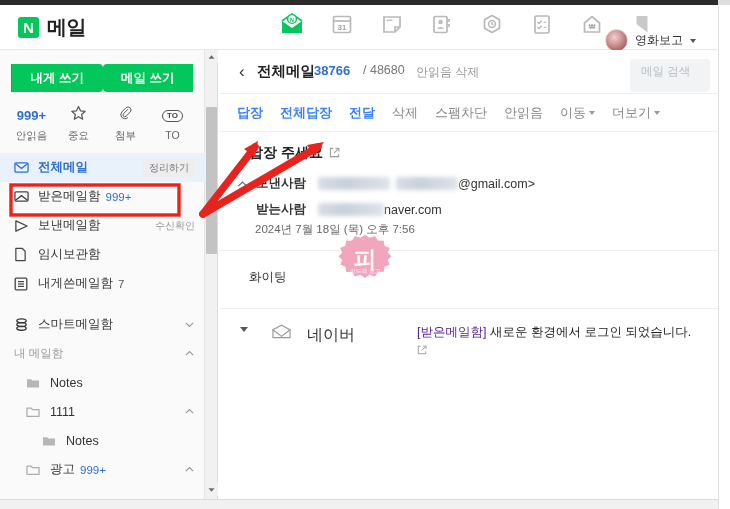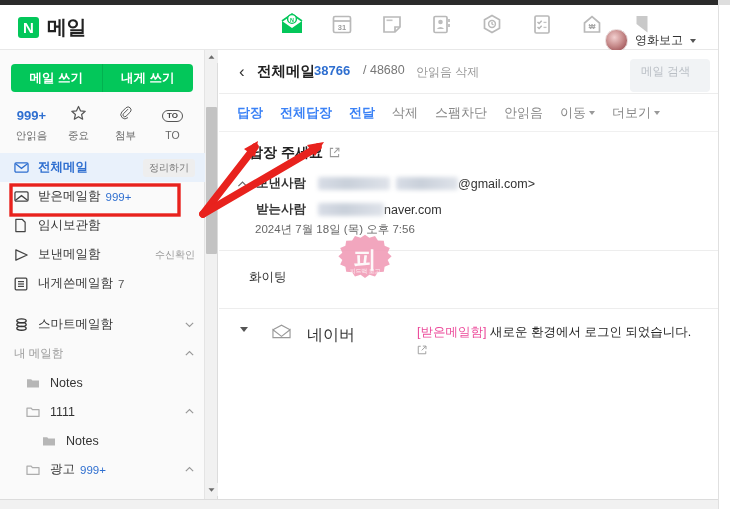--- a/index.html
+++ b/index.html
@@ -127,21 +127,21 @@
   .date-row { padding:2px 18px 13px 36px; font-size:11.5px; color:#666; border-bottom:1px solid #ededed; }
 
   .body-text { padding:18px 18px 22px 30px; font-size:12.5px; color:#333; border-bottom:1px solid #ededed; }
 
   .nextmail { display:flex; align-items:flex-start; padding:14px 14px 14px 14px; gap:0; }
   .nm-caret { width:22px; padding-top:4px; display:flex; justify-content:center; }
   .nm-caret i { width:0;height:0;border-left:4px solid transparent;border-right:4px solid transparent;border-top:5px solid #555; display:block; }
   .nm-icon { width:52px; display:flex; justify-content:center; padding-top:1px; }
   .nm-sender { width:110px; font-size:16px; color:#333; padding-top:2px; }
   .nm-subject { flex:1; font-size:12.5px; color:#222; line-height:1.55; }
-  .nm-folder { color:#ec4899; }
+  .nm-folder { color:#4c1d95; }
 
   
   .anno { position:absolute; left:0; top:0; width:730px; height:509px; pointer-events:none; }
 
   
   .watermark { position:absolute; left:333px; top:227px; width:64px; height:64px; }
   .wm-text {
     position:absolute; left:0; top:0; width:64px; height:64px;
     display:flex; align-items:center; justify-content:center;
     font-size:23px; font-weight:bold; color:#ffffff; opacity:.92;
@@ -233,22 +233,22 @@
     <div class="profile">
       <div class="avatar"></div>
       <div class="profile-name">영화보고</div>
       <div class="caret-sm"></div>
     </div>
   </div>
 
   <div class="sidebar">
 
     <div class="compose-row">
+      <button class="compose-btn right">내게 쓰기</button>
       <button class="compose-btn left">메일 쓰기</button>
-      <button class="compose-btn right">내게 쓰기</button>
     </div>
 
     <div class="quick">
       <div class="quick-item">
         <div class="quick-top">
             <span class="quick-count">999+</span>
           </div>
         <div class="quick-label">안읽음</div>
       </div>
       <div class="quick-item">
@@ -298,35 +298,35 @@
               <rect x="1" y="1.5" width="14" height="10" rx="1.2" fill="none" stroke="#444" stroke-width="1.35"></rect>
               <path d="M1.6 10.6 L8 5.6 L14.4 10.6" fill="none" stroke="#444" stroke-width="1.35"></path>
             </svg>
         </span>
         <span class="fname">받은메일함</span>
         <span class="cnt">999+</span>
       </div>
 
       <div class="folder">
         <span class="fi">
+          <svg width="15" height="14" viewBox="0 0 16 14">
+              <path d="M2 1.5 L14 7 L2 12.5 Z" fill="none" stroke="#444" stroke-width="1.35" stroke-linejoin="round"></path>
+            </svg>
+        </span>
+        <span class="fname">보낸메일함</span>
+        <span class="tag-plain">수신확인</span>
+      </div>
+
+      <div class="folder">
+        <span class="fi">
           <svg width="13" height="15" viewBox="0 0 14 15">
               <path d="M2 1 H9 L12 4 V14 H2 Z" fill="none" stroke="#444" stroke-width="1.3" stroke-linejoin="round"></path>
             </svg>
         </span>
         <span class="fname">임시보관함</span>
-      </div>
-
-      <div class="folder">
-        <span class="fi">
-          <svg width="15" height="14" viewBox="0 0 16 14">
-              <path d="M2 1.5 L14 7 L2 12.5 Z" fill="none" stroke="#444" stroke-width="1.35" stroke-linejoin="round"></path>
-            </svg>
-        </span>
-        <span class="fname">보낸메일함</span>
-        <span class="tag-plain">수신확인</span>
       </div>
 
       <div class="folder">
         <span class="fi">
           <svg width="14" height="14" viewBox="0 0 14 14">
               <rect x="1.2" y="1.2" width="11.6" height="11.6" rx="1" fill="none" stroke="#444" stroke-width="1.3"></rect>
               <line x1="4" y1="4.6" x2="10" y2="4.6" stroke="#444" stroke-width="1.2"></line>
               <line x1="4" y1="7" x2="10" y2="7" stroke="#444" stroke-width="1.2"></line>
               <line x1="4" y1="9.4" x2="10" y2="9.4" stroke="#444" stroke-width="1.2"></line>
             </svg>

